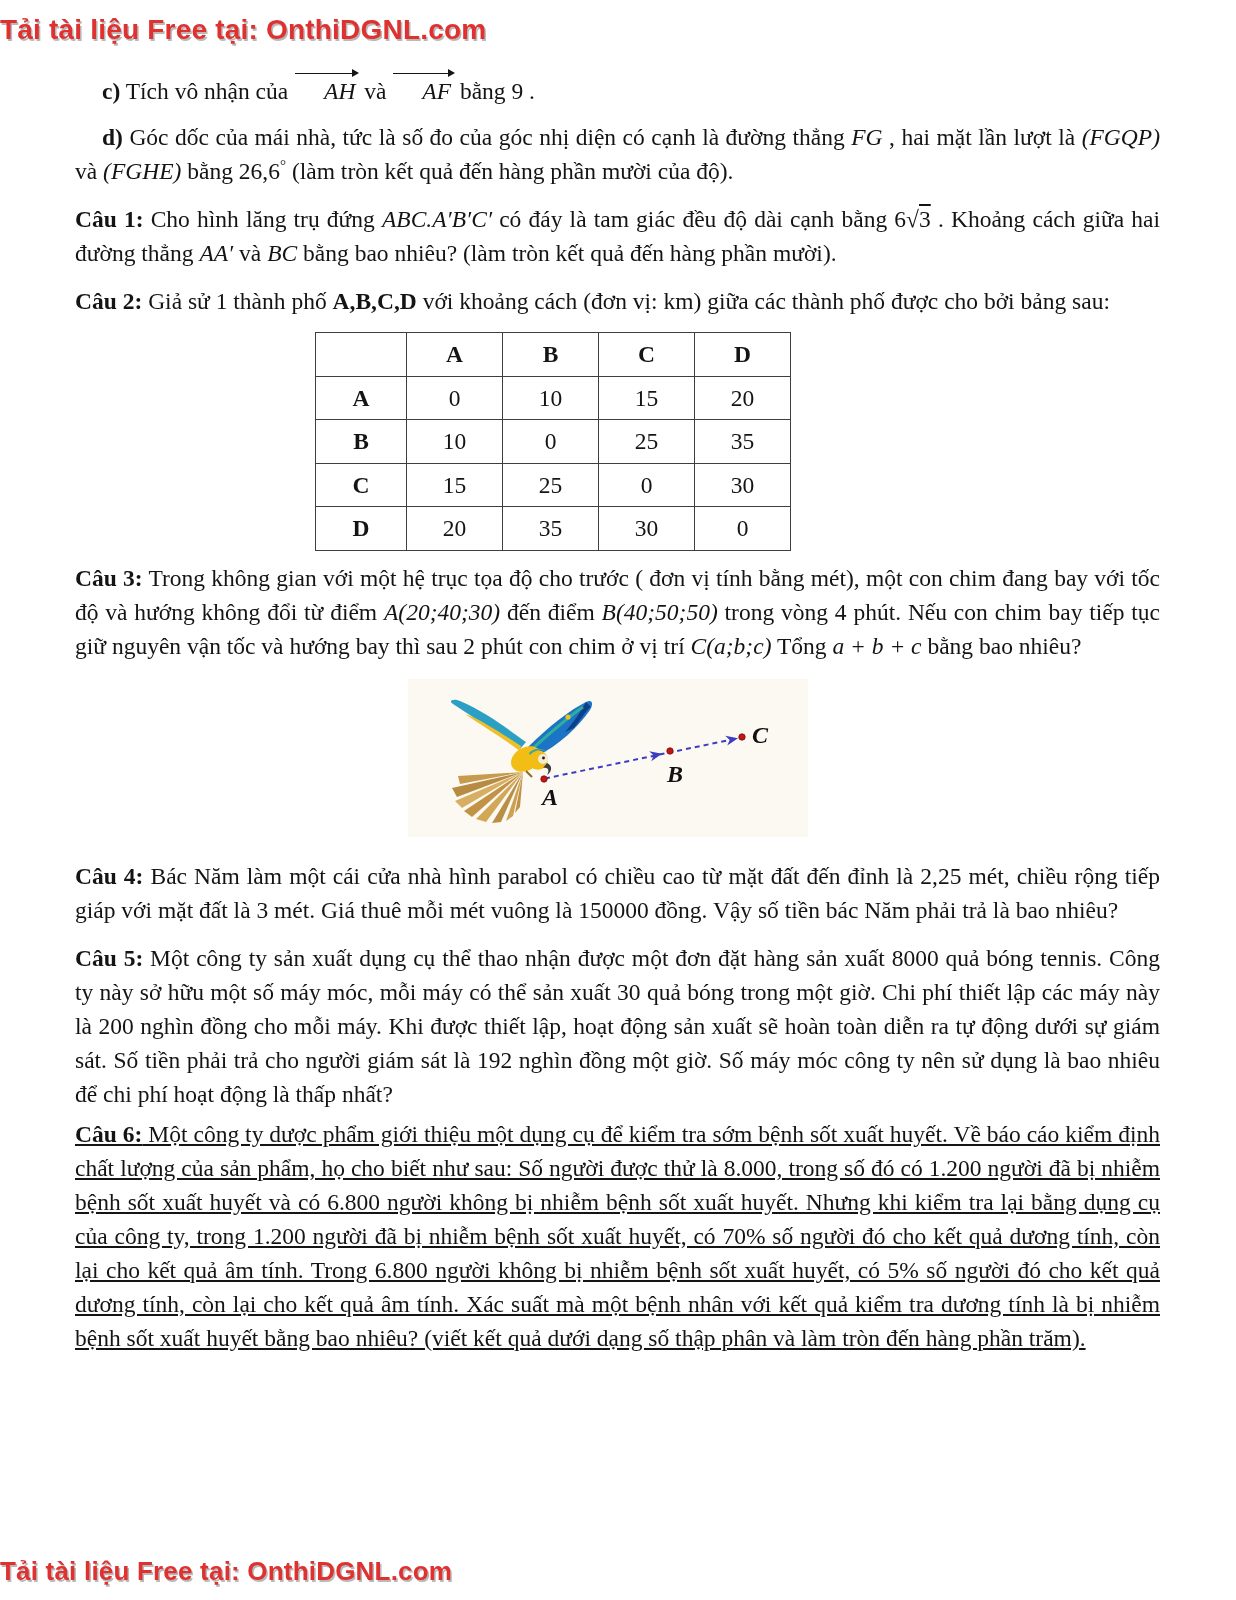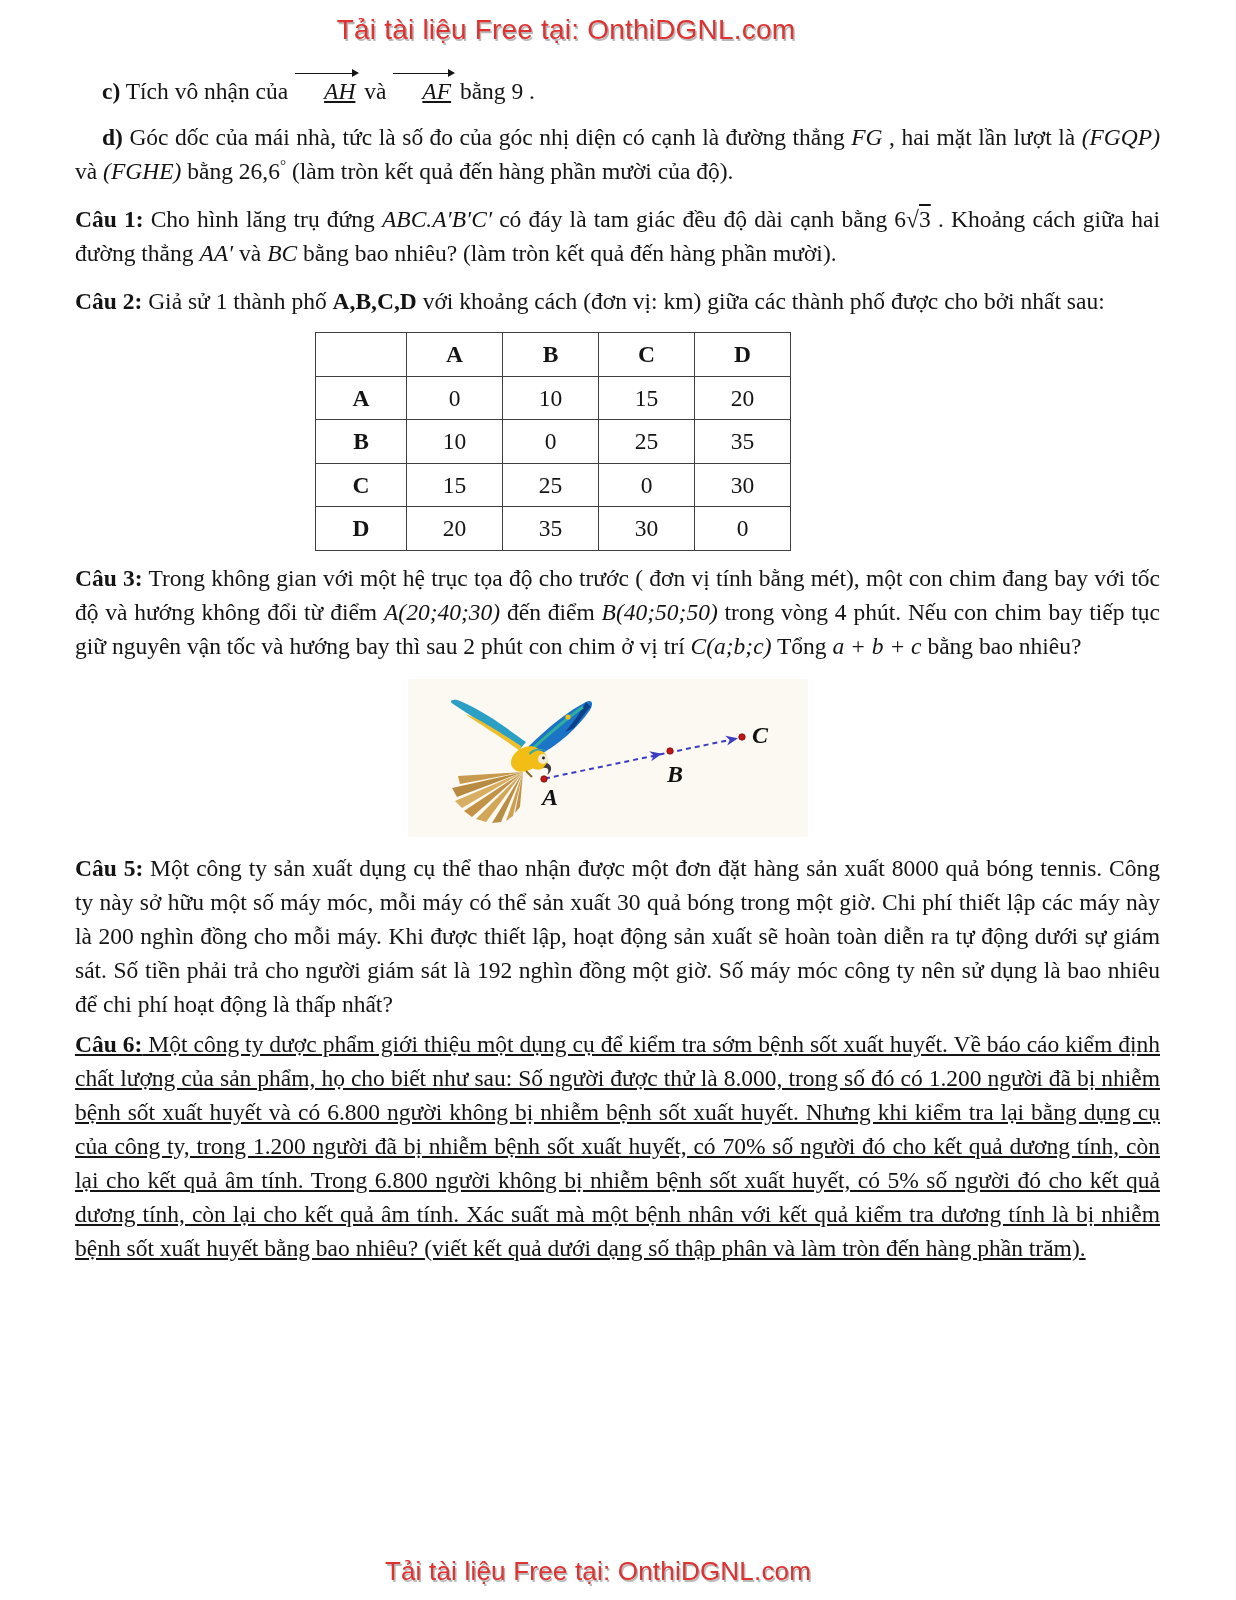--- a/index.html
+++ b/index.html
@@ -1,33 +1,33 @@
 <!DOCTYPE html>
 <html><head>
 <meta charset="utf-8">
 <style>
   html,body{margin:0;padding:0;background:#ffffff;}
   body{
     width:1236px;height:1600px;position:relative;overflow:hidden;
     font-family:"Liberation Serif",serif;font-size:23.5px;line-height:34px;color:#141414;
   }
   .banner{
-    font-family:"Liberation Sans",sans-serif;font-weight:normal;text-align:center;
+    font-family:"Liberation Sans",sans-serif;font-weight:bold;
     text-shadow:1.5px 1.5px 0 #b9b9b9;letter-spacing:0.2px;
   }
   .banner.header{font-size:28px;padding-top:13px;padding-right:104px;}
   .banner.footer{font-size:26px;position:absolute;left:0;right:0;top:1554px;padding-right:40px;}
   .content{margin:0 76px 0 75px;text-align:justify;}
   .content p{margin:0;}
   .indent{text-indent:27px;}
   .seg-b{font-weight:bold;}
   .seg-i{font-style:italic;margin-top:24px;}
   .seg-ovl{text-decoration:overline;}
   .seg-sup{vertical-align:super;font-size:0.65em;line-height:0;}
-  .seg-vec{font-style:italic;display:inline-block;position:relative;padding:0 3px;text-decoration:underline;}
+  .seg-vec{font-style:italic;display:inline-block;position:relative;padding:0 3px;}
   .seg-vec::before{content:"";position:absolute;top:-1px;left:1px;right:6px;border-top:1.6px solid #151515;}
   .seg-vec::after{content:"";position:absolute;top:-5px;right:-1px;width:0;height:0;
     border-top:4px solid transparent;border-bottom:4px solid transparent;border-left:7px solid #151515;}
   table.dist{
     border-collapse:collapse;margin-left:240px;margin-top:14px;
     text-align:center;font-size:23.5px;
   }
   table.dist th,table.dist td{
     border:1.5px solid #3f3f3f;height:42.5px;padding:0;vertical-align:middle;text-align:center;
   }
@@ -56,21 +56,21 @@
 
 <div class="content">
 
   <p class="indent mt-c"><span class="seg-b">c)</span><span> Tích vô nhận của </span><span class="seg-vec">AH</span><span> và </span><span class="seg-vec">AF</span><span> bằng 9 .</span></p>
 
   <p class="indent mt-d"><span class="seg-b">d)</span><span> Góc dốc của mái nhà, tức là số đo của góc nhị diện có cạnh là đường thẳng </span><span class="seg-i">FG</span><span> , hai mặt lần lượt là </span><span class="seg-i">(FGQP)</span><span> và </span><span class="seg-i">(FGHE)</span><span> bằng 26,6</span><span class="seg-sup">°</span><span> (làm tròn kết quả đến hàng phần mười của độ).</span></p>
 
 
   <p class="mt-cau1"><span class="seg-b">Câu 1:</span><span> Cho hình lăng trụ đứng </span><span class="seg-i">ABC.A′B′C′</span><span> có đáy là tam giác đều độ dài cạnh bằng 6</span><span>√</span><span class="seg-ovl">3</span><span> . Khoảng cách giữa hai đường thẳng </span><span class="seg-i">AA′</span><span> và </span><span class="seg-i">BC</span><span> bằng bao nhiêu? (làm tròn kết quả đến hàng phần mười).</span></p>
 
-  <p class="mt-cau2"><span class="seg-b">Câu 2:</span><span> Giả sử 1 thành phố </span><span class="seg-b">A,B,C,D</span><span> với khoảng cách (đơn vị: km) giữa các thành phố được cho bởi nhất sau:</span></p>
+  <p class="mt-cau2"><span class="seg-b">Câu 2:</span><span> Giả sử 1 thành phố </span><span class="seg-b">A,B,C,D</span><span> với khoảng cách (đơn vị: km) giữa các thành phố được cho bởi bảng sau:</span></p>
 
   <table class="dist">
     <tbody>
         <tr>
       <th class="c0"></th>
       <th class="cv">A</th>
       <th class="cv">B</th>
       <th class="cv">C</th>
       <th class="cv">D</th>
     </tr>
@@ -152,20 +152,21 @@
         <circle cx="136" cy="100" r="3.2" fill="#c01616" stroke="#7a0d0d" stroke-width="0.8"></circle>
         <circle cx="262" cy="72" r="3.2" fill="#c01616" stroke="#7a0d0d" stroke-width="0.8"></circle>
         <circle cx="334" cy="58" r="3.2" fill="#c01616" stroke="#7a0d0d" stroke-width="0.8"></circle>
         <text x="142" y="126" text-anchor="middle" font-family="Liberation Serif, serif" font-size="24" font-weight="bold" font-style="italic" fill="#111">A</text>
         <text x="267" y="103" text-anchor="middle" font-family="Liberation Serif, serif" font-size="24" font-weight="bold" font-style="italic" fill="#111">B</text>
         <text x="352" y="64" text-anchor="middle" font-family="Liberation Serif, serif" font-size="24" font-weight="bold" font-style="italic" fill="#111">C</text>
       </g>
     </svg>
   </div>
 
+  <p class="mt-cau4"><span class="seg-b">Câu 4:</span><span> Bác Năm làm một cái cửa nhà hình parabol có chiều cao từ mặt đất đến đỉnh là 2,25 mét, chiều rộng tiếp giáp với mặt đất là 3 mét. Giá thuê mỗi mét vuông là 150000 đồng. Vậy số tiền bác Năm phải trả là bao nhiêu?</span></p>
 
   <p class="mt-cau5"><span class="seg-b">Câu 5:</span><span> Một công ty sản xuất dụng cụ thể thao nhận được một đơn đặt hàng sản xuất 8000 quả bóng tennis. Công ty này sở hữu một số máy móc, mỗi máy có thể sản xuất 30 quả bóng trong một giờ. Chi phí thiết lập các máy này là 200 nghìn đồng cho mỗi máy. Khi được thiết lập, hoạt động sản xuất sẽ hoàn toàn diễn ra tự động dưới sự giám sát. Số tiền phải trả cho người giám sát là 192 nghìn đồng một giờ. Số máy móc công ty nên sử dụng là bao nhiêu để chi phí hoạt động là thấp nhất?</span></p>
 
   <p class="mt-cau6"><span class="seg-b">Câu 6:</span><span> Một công ty dược phẩm giới thiệu một dụng cụ để kiểm tra sớm bệnh sốt xuất huyết. Về báo cáo kiểm định chất lượng của sản phẩm, họ cho biết như sau: Số người được thử là 8.000, trong số đó có 1.200 người đã bị nhiễm bệnh sốt xuất huyết và có 6.800 người không bị nhiễm bệnh sốt xuất huyết. Nhưng khi kiểm tra lại bằng dụng cụ của công ty, trong 1.200 người đã bị nhiễm bệnh sốt xuất huyết, có 70% số người đó cho kết quả dương tính, còn lại cho kết quả âm tính. Trong 6.800 người không bị nhiễm bệnh sốt xuất huyết, có 5% số người đó cho kết quả dương tính, còn lại cho kết quả âm tính. Xác suất mà một bệnh nhân với kết quả kiểm tra dương tính là bị nhiễm bệnh sốt xuất huyết bằng bao nhiêu? (viết kết quả dưới dạng số thập phân và làm tròn đến hàng phần trăm).</span></p>
 
 </div>
 
 <div class="banner footer" style="color: rgb(224, 49, 49);">Tải tài liệu Free tại: OnthiDGNL.com</div>
 
 </body></html>

